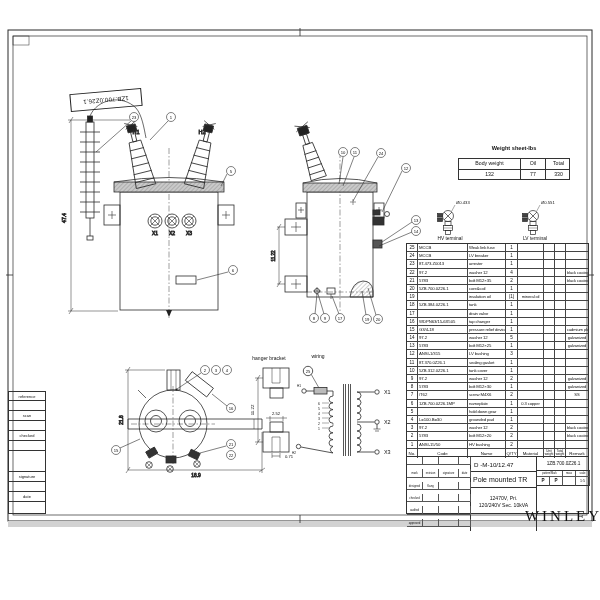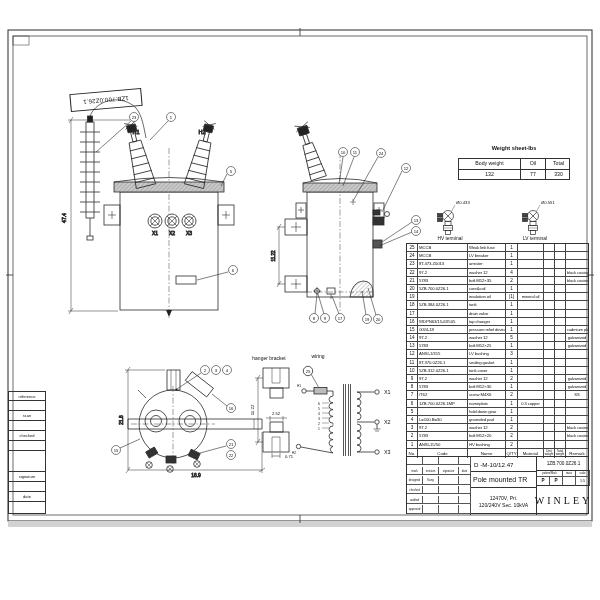--- a/index.html
+++ b/index.html
@@ -45,21 +45,21 @@
   .mid-name{height:16px;line-height:16px;border-bottom:0.6px solid #333;font-size:7px;padding-left:2px;box-sizing:border-box;overflow:hidden;}
   .mid-spec{height:27px;display:flex;flex-direction:column;justify-content:center;text-align:center;
             font-size:5.1px;line-height:6.2px;}
   .rt-code{height:13px;line-height:13px;border-bottom:0.6px solid #333;text-align:center;font-size:4.7px;overflow:hidden;}
   .rt-grid1{display:grid;grid-template-columns:26px 13px 14px;font-size:2.6px;line-height:6px;text-align:center;height:6px;}
   .rt-grid1>span{border-right:0.4px solid #555;border-bottom:0.4px solid #555;box-sizing:border-box;overflow:hidden;}
   .rt-grid2{display:grid;grid-template-columns:13px 13px 13px 14px;font-size:4.6px;line-height:8px;text-align:center;height:8px;}
   .rt-grid2>span{border-right:0.4px solid #555;border-bottom:0.5px solid #333;box-sizing:border-box;font-weight:bold;}
   .rt-grid2>span:last-child{font-weight:normal;font-size:3.6px;}
   .rt-company{height:30px;display:flex;align-items:center;justify-content:center;
-              font-family:"Liberation Serif",serif;font-size:10px;letter-spacing:3px;}
+              font-family:"Liberation Serif",serif;font-size:15px;letter-spacing:3px;margin-top:16px;}
   
   .mboxes{left:8px;top:391px;width:38px;}
   .mb{border:0.6px solid #333;border-top:none;box-sizing:border-box;text-align:center;
       font-size:4px;overflow:hidden;}
   .mb:first-child{border-top:0.6px solid #333;}
   .mb.lab{height:10px;line-height:10px;}
   .mb.emp{height:10px;}
   .mb.tall{height:21px;}
   .mb.short{height:12px;}
   

